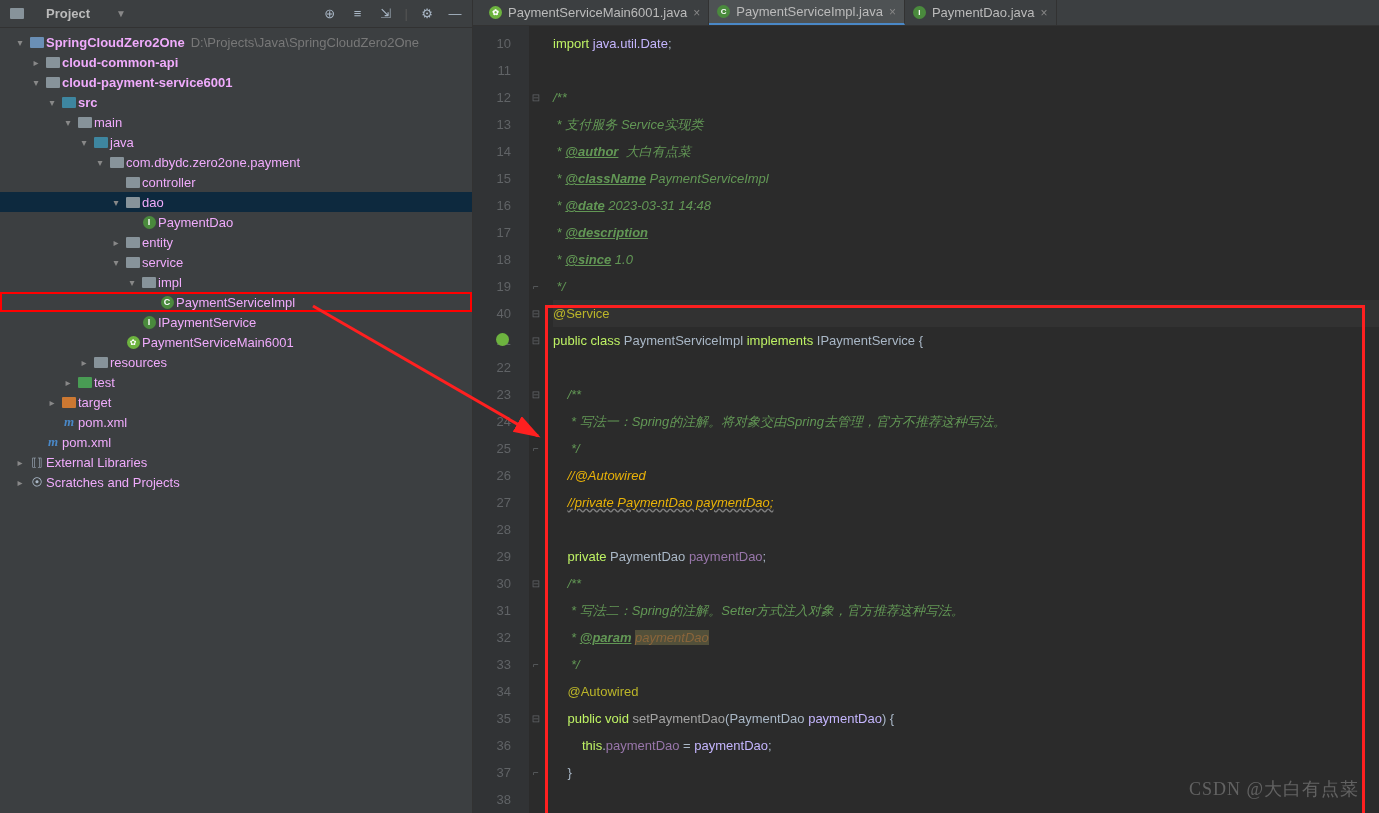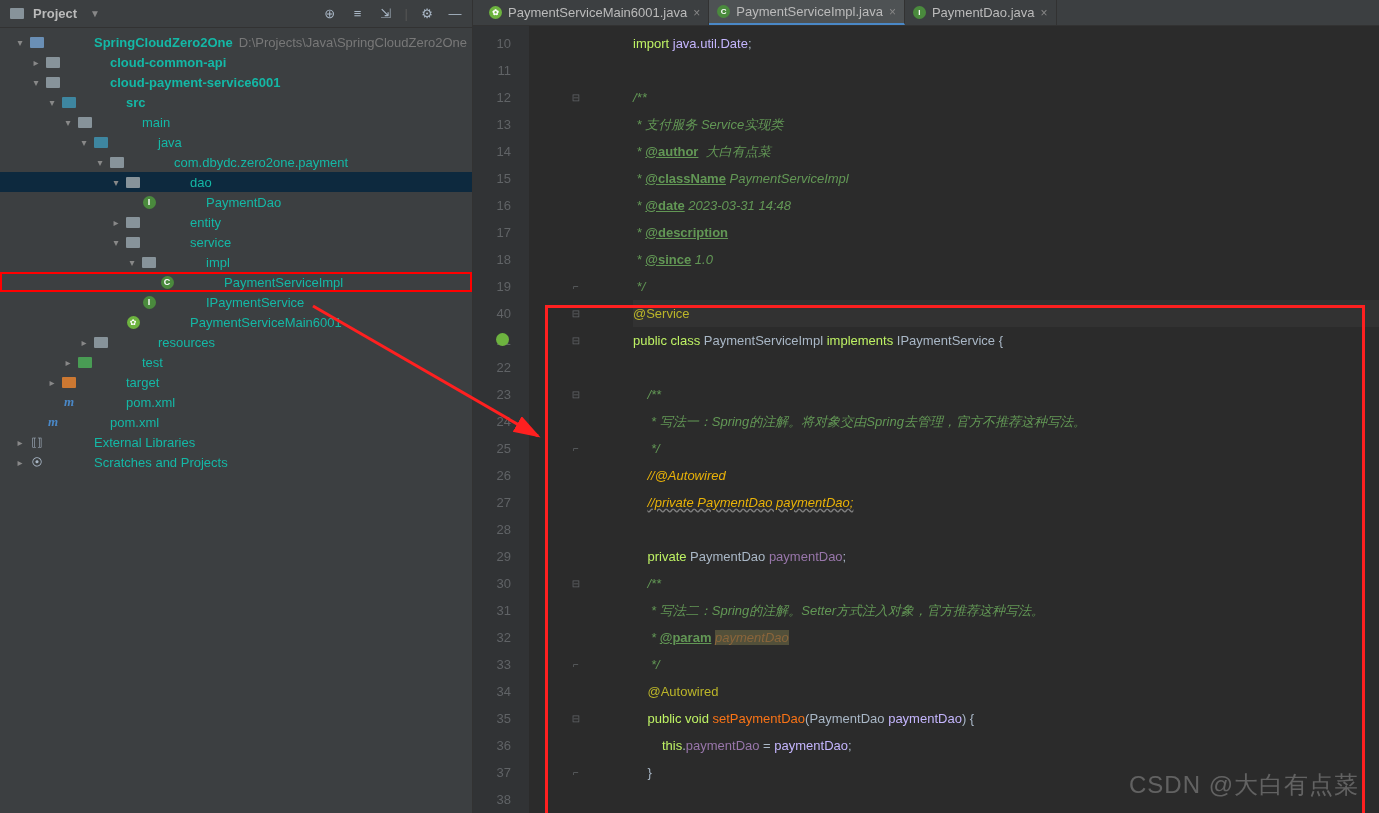--- a/index.html
+++ b/index.html
@@ -1,33 +1,33 @@
 <!DOCTYPE html>
 <html><head>
 <meta charset="utf-8">
 <style>
 * { margin:0; padding:0; box-sizing:border-box; font-family:"Segoe UI",Arial,sans-serif; font-size:13px; }
 body { background:#2b2b2b; color:#bbbbbb; width:1379px; height:813px; overflow:hidden; }
 .root { display:flex; height:100%; }
 
 .side { width:473px; background:#3c3f41; border-right:1px solid #323232; display:flex; flex-direction:column;}
 .side-top { height:28px; background:#3c3f41; display:flex; align-items:center; padding:0 8px; border-bottom:1px solid #323232;}
-.side-top .left { display:flex; align-items:center; gap:7px; }
+.side-top .left { display:flex; align-items:center; gap:20px; }
 .side-top .right { margin-left:auto; display:flex; align-items:center; gap:10px; color:#a9b7c6;}
 .side-top .icon-btn { width:18px; height:18px; display:flex; align-items:center; justify-content:center; color:#a9b7c6; cursor:pointer;}
 .proj-label { color:#bbbbbb; font-weight:bold; padding-right:6px;}
 .chev-down { font-size:10px; color:#888;}
 
 .tree { flex:1; overflow:auto; padding:4px 0 20px 0; }
 .tree-row { display:flex; align-items:center; height:20px; white-space:nowrap; cursor:pointer;}
 .tree-row.sel { background:#0d293e; }
 .tree-indent { display:inline-block; }
 .tree-arrow { width:16px; text-align:center; color:#888; font-size:10px; display:inline-block;}
 .tree-icon { width:18px; display:inline-flex; align-items:center; justify-content:center; }
-.tree-label { color:#14b8a6;margin-left:48px; }
+.tree-label { color:#f0abfc; }
 .tree-label.bold { font-weight:bold; }
 .tree-path { color:#787878; margin-left:6px; }
 .icon-folder { width:14px; height:11px; background:#87939a; border-radius:1px; position:relative;}
 .icon-folder.src { background:#3e86a0; }
 .icon-folder.test { background:#499c54; }
 .icon-folder.orange { background:#cc7832; }
 .icon-class { width:13px; height:13px; border-radius:50%; background:#4a8a3d; color:#fff; font-size:9px; font-weight:bold; display:flex;align-items:center;justify-content:center;}
 .icon-interface { width:13px; height:13px; border-radius:50%; background:#4a8a3d; color:#fff; font-size:9px; font-weight:bold; display:flex;align-items:center;justify-content:center;}
 .icon-spring { width:13px; height:13px; border-radius:50%; background:#6db33f; display:flex;align-items:center;justify-content:center; color:#fff; font-size:8px;}
 .icon-maven { font-family:serif; font-style:italic; color:#4a88c7; font-weight:bold; font-size:13px; }
@@ -36,47 +36,47 @@
 
 .editor { flex:1; display:flex; flex-direction:column; background:#2b2b2b; position:relative; }
 .tabs { height:28px; background:#3c3f41; display:flex; align-items:stretch; padding-left:8px; border-bottom:1px solid #323232;}
 .tab { display:flex; align-items:center; padding:0 8px; gap:6px; color:#bbbbbb; cursor:pointer; border-right:1px solid #323232;}
 .tab.active { background:#4e5254; border-bottom:2px solid #4a88c7; }
 .tab .close { color:#888; font-size:12px; }
 .tab-icon { width:13px;height:13px;border-radius:50%; background:#4a8a3d; display:flex;align-items:center;justify-content:center; color:#fff;font-size:8px;font-weight:bold;}
 .tab-icon.spring{background:#6db33f;}
 .tab-icon.iface{background:#4a8a3d;}
 
-.code-area { flex:1; display:flex; font-family:Consolas,"Courier New",monospace; font-size:15px; line-height:27px; position:relative;gap:40px; }
+.code-area { flex:1; display:flex; font-family:Consolas,"Courier New",monospace; font-size:15px; line-height:27px; position:relative; }
 .gutter { width:56px; background:#313335; text-align:right; color:#606366; padding-right:18px; padding-top:4px; user-select:none; position:relative;}
 .gutter .ln { height:27px; position:relative;}
 .gutter .spring-mark { position:absolute; right:2px; top:6px; width:13px;height:13px;border-radius:50%;background:#6db33f;}
 .fold-col { width:14px; background:#2b2b2b; position:relative; padding-top:4px;}
 .fold-col .fm { height:27px; display:flex; align-items:center; justify-content:center; color:#606366; font-size:10px;}
 .code { flex:1; padding:4px 0 0 10px; position:relative; white-space:pre; }
 .code .line { height:27px; }
 
 .kw { color:#bef264; }
 .com { color:#eab308; font-style:italic;}
 .doc { color:#629755; font-style:italic;}
-.doc-tag { color:#629755; text-decoration:underline; font-weight:bold;}
+.doc-tag { color:#629755; font-style:italic; text-decoration:underline; font-weight:bold;}
 .doc-param { background:#52503a; color:#8a653b; font-style:italic;}
 .anno { color:#bbb529; }
 .type { color:#a9b7c6; }
 .ident { color:#c4b5fd; }
 .field { color:#9876aa; }
-.method { color:#f97316;margin-top:12px; }
+.method { color:#a3a3a3;margin-top:12px; }
 .op { color:#a9b7c6; }
 .caret-line { background:#323232; }
 .underline-wavy { text-decoration-line:underline; text-decoration-style:wavy; text-decoration-color:#808080; }
 
 .red-frame { position:absolute; border:3px solid #ff2020; pointer-events:none; z-index:5;}
 .arrow-svg { position:absolute; z-index:6; pointer-events:none;}
 
-.watermark { position:absolute; right:20px; bottom:12px; color:rgba(200,200,200,0.35); font-size:24px; letter-spacing:1px; font-family:Liberation Sans, sans-serif; z-index:10;}
+.watermark { position:absolute; right:20px; bottom:12px; color:rgba(200,200,200,0.35); font-size:18px; letter-spacing:1px; font-family:Liberation Serif, serif; z-index:10;}
 </style>
 </head>
 <body>
 
 <div class="root">
   <div class="side">
     <div class="side-top">
       <div class="left">
         <span class="tree-icon">
             <span class="icon-folder" style="background:#87939a;"></span>
@@ -143,20 +143,28 @@
           </span>
           <span class="tree-label">java</span>
         </div>
         <div class="tree-row">
           <span class="tree-indent" style="width: 92px;"></span>
           <span class="tree-arrow">▾</span>
           <span class="tree-icon">
             <span class="icon-folder"></span>
           </span>
           <span class="tree-label">com.dbydc.zero2one.payment</span>
+        </div>
+        <div class="tree-row">
+          <span class="tree-indent" style="width: 108px;"></span>
+          <span class="tree-arrow"></span>
+          <span class="tree-icon">
+            <span class="icon-folder"></span>
+          </span>
+          <span class="tree-label">controller</span>
         </div>
         <div class="tree-row sel">
           <span class="tree-indent" style="width: 108px;"></span>
           <span class="tree-arrow">▾</span>
           <span class="tree-icon">
             <span class="icon-folder"></span>
           </span>
           <span class="tree-label">dao</span>
         </div>
         <div class="tree-row">

